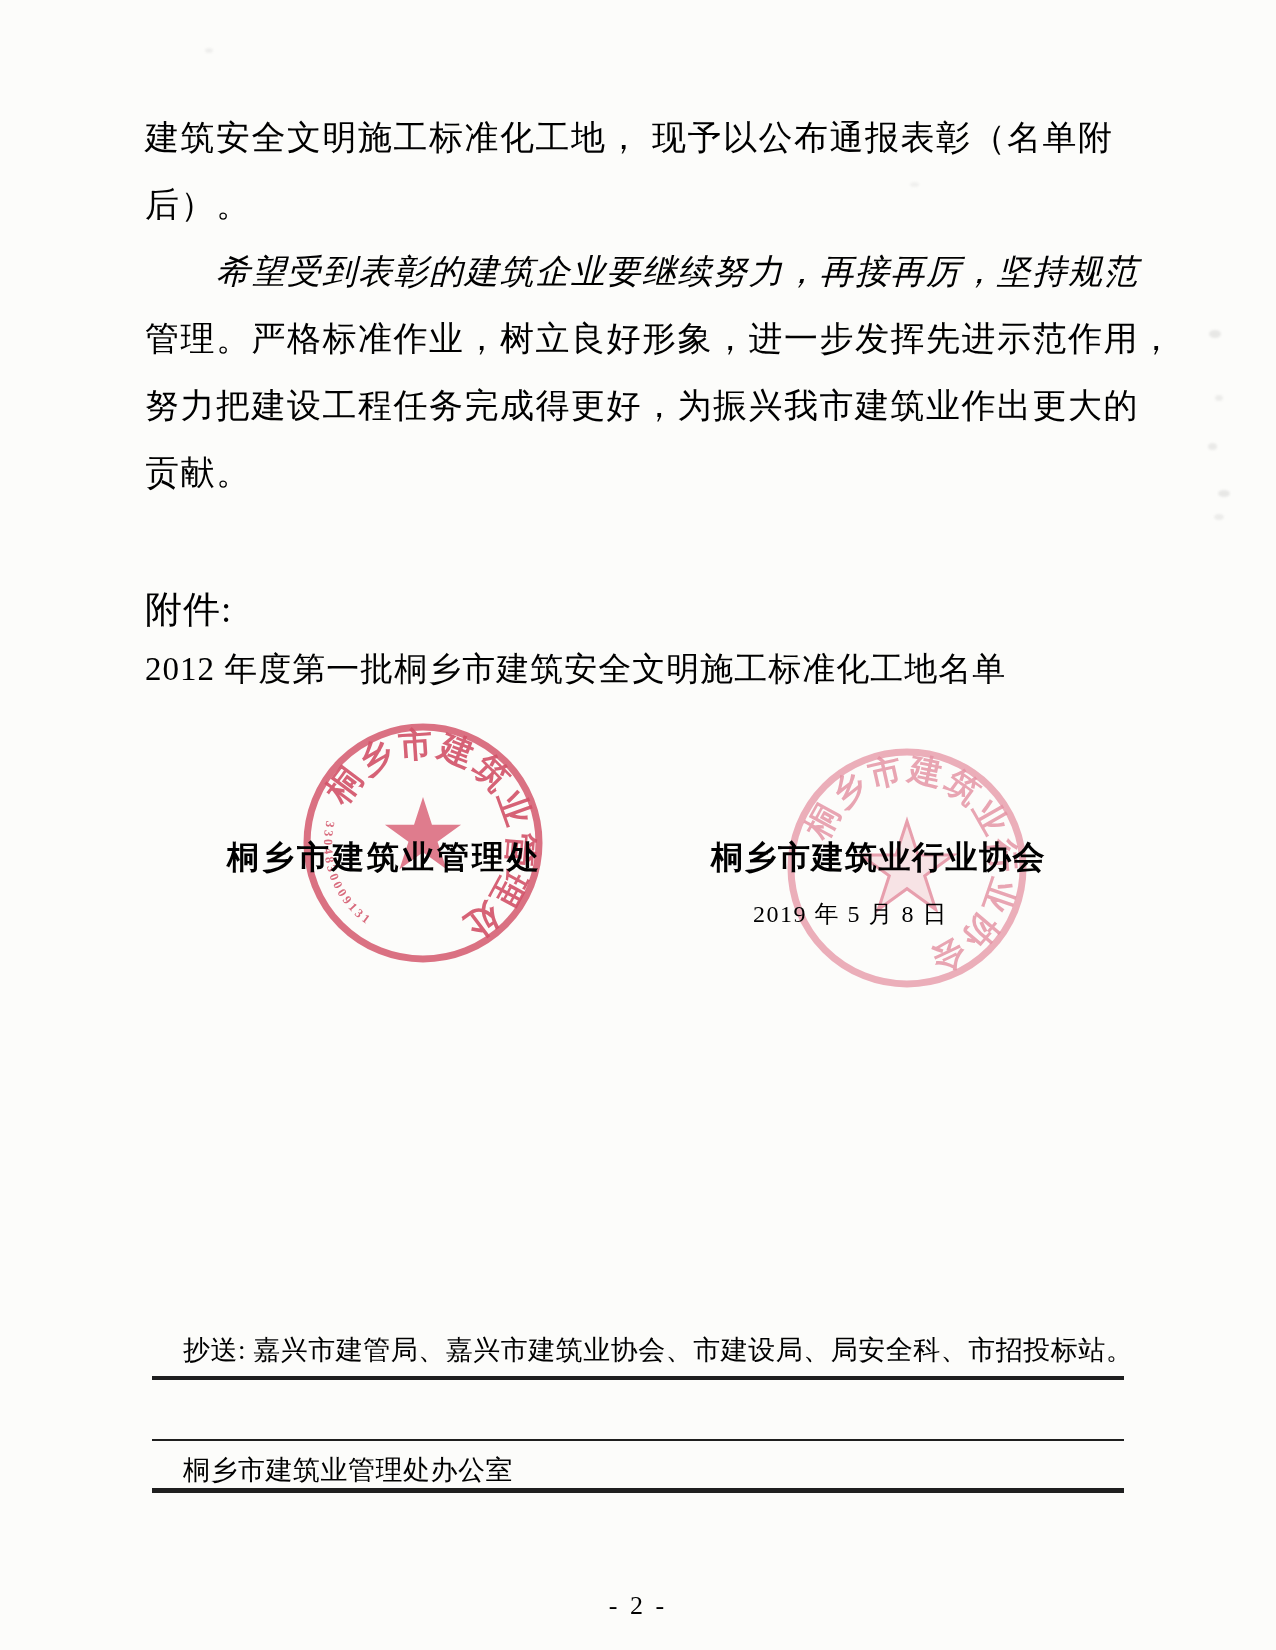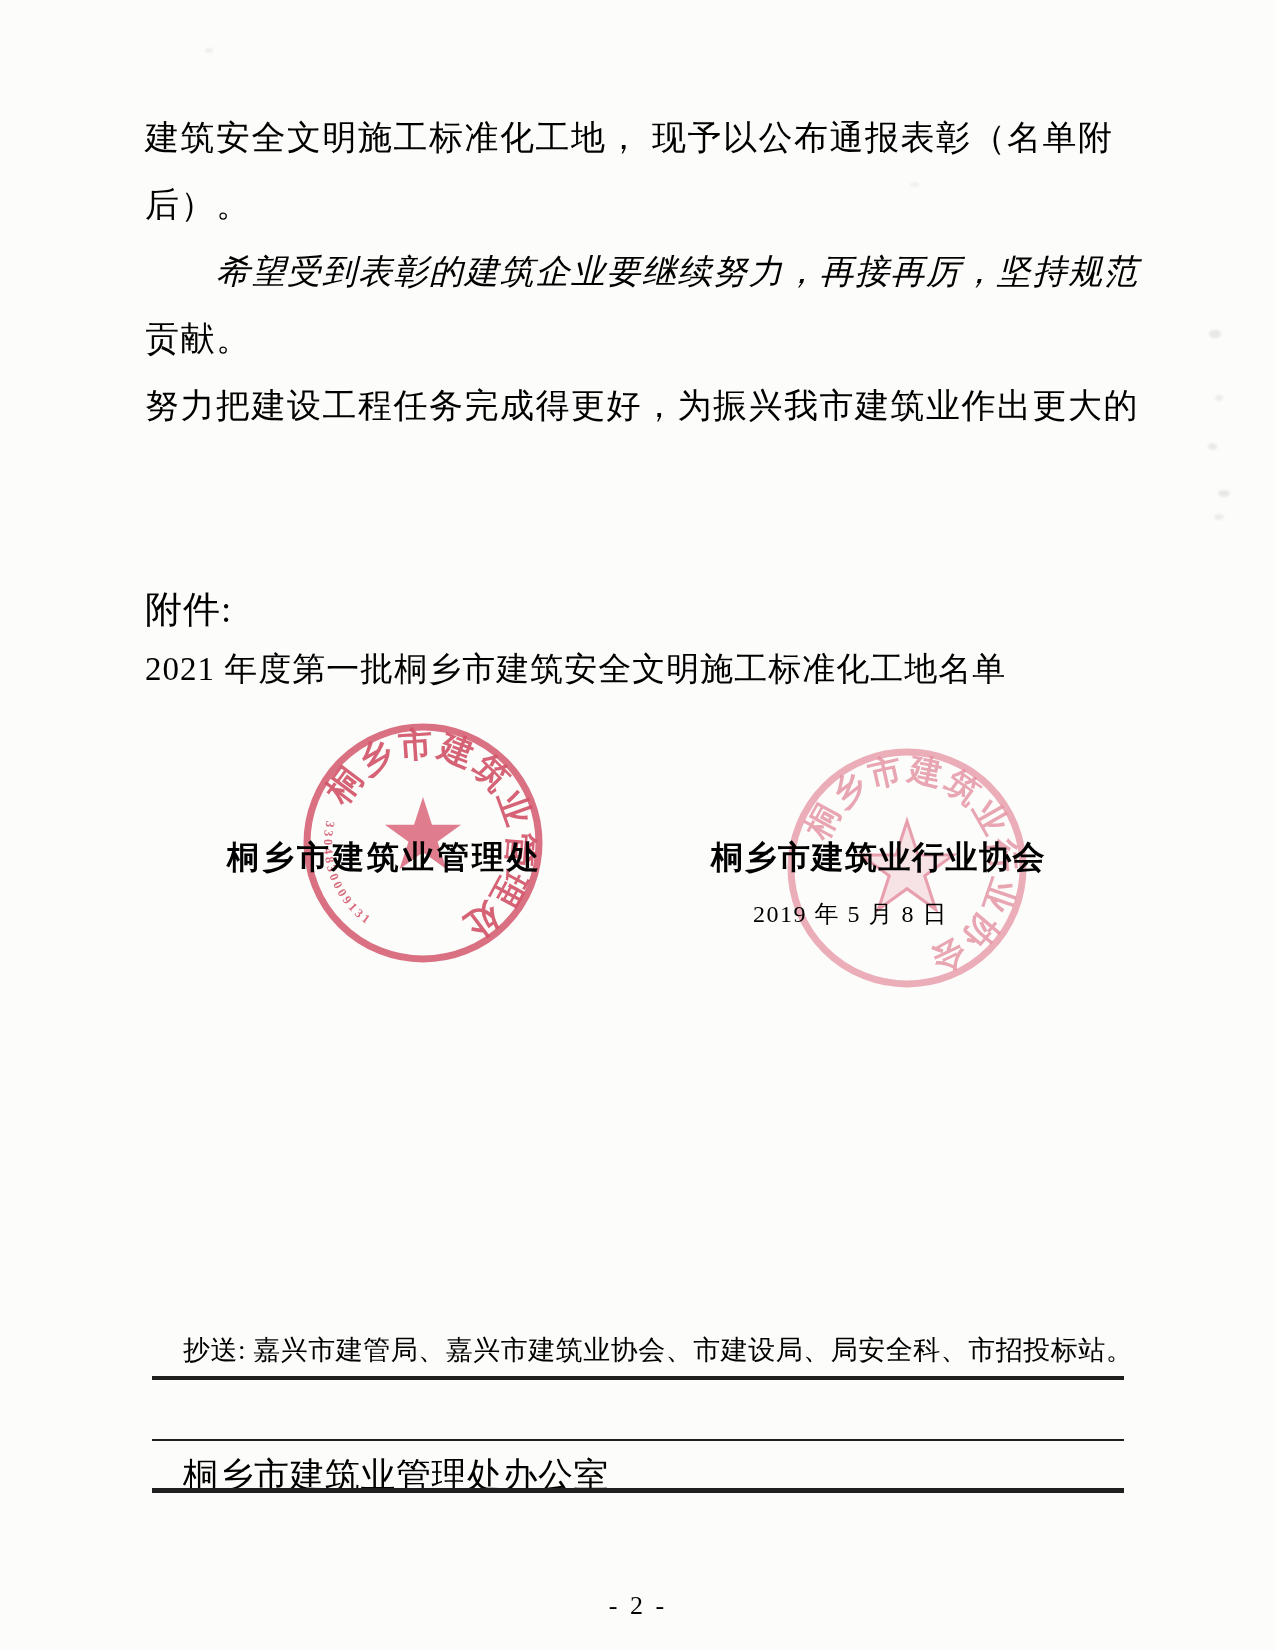--- a/index.html
+++ b/index.html
@@ -37,47 +37,48 @@
   .seal-left .serial{fill:#d5536a;opacity:.85;font-size:12.5px;letter-spacing:3px;font-weight:700;}
   .seal-right .ring{stroke:#e27890;stroke-width:7;fill:none;opacity:.72;}
   .seal-right .ring-text{fill:#e27890;opacity:.8;font-size:33px;font-weight:700;letter-spacing:3px;}
   .seal-right .star{fill:#eda6b4;fill-opacity:.4;stroke:#e27890;stroke-width:2.5;opacity:.85;}
   
   .rule{position:absolute;left:152px;width:972px;background:#1f1f1f;}
   .rule-top{top:1376px;height:4px;}
   .rule-mid{top:1439px;height:2px;}
   .rule-bottom{top:1488px;height:5px;}
   .footer-cc{position:absolute;left:183px;top:1332px;font-size:27px;letter-spacing:.5px;white-space:nowrap;}
-  .footer-row{position:absolute;left:183px;top:1452px;width:887px;display:flex;justify-content:space-between;font-size:35px;letter-spacing:.5px;}
+  .footer-row{position:absolute;left:183px;top:1452px;width:887px;display:flex;justify-content:space-between;font-size:27px;letter-spacing:.5px;}
   .page-number{position:absolute;left:0;right:0;top:1591px;text-align:center;font-size:26px;letter-spacing:3px;}
   
   .speck{position:absolute;background:#8d8d8d;border-radius:50%;filter:blur(1.2px);}
   .s1{left:1209px;top:330px;width:12px;height:8px;opacity:.18;}
   .s2{left:1215px;top:395px;width:8px;height:6px;opacity:.14;}
   .s3{left:1208px;top:443px;width:9px;height:7px;opacity:.16;}
   .s4{left:1218px;top:490px;width:12px;height:7px;opacity:.18;}
   .s5{left:1214px;top:514px;width:10px;height:6px;opacity:.14;}
   .s6{left:205px;top:48px;width:8px;height:5px;opacity:.12;}
   .s7{left:910px;top:182px;width:9px;height:5px;opacity:.10;}
 </style>
 </head>
 <body>
 
 <div class="page">
 
   <div class="body-text">
     <div class="line">建筑安全文明施工标准化工地， 现予以公布通报表彰（名单附</div>
     <div class="line">后）。</div>
     <div class="line indent">希望受到表彰的建筑企业要继续努力，再接再厉，坚持规范</div>
+    <div class="line">管理。严格标准作业，树立良好形象，进一步发挥先进示范作用，</div>
+    <div class="line">努力把建设工程任务完成得更好，为振兴我市建筑业作出更大的</div>
     <div class="line">贡献。</div>
-    <div class="line">努力把建设工程任务完成得更好，为振兴我市建筑业作出更大的</div>
   </div>
 
   <div class="attach-label">附件:</div>
-  <div class="attach-title">2021 年度第一批桐乡市建筑安全文明施工标准化工地名单</div>
+  <div class="attach-title">2012 年度第一批桐乡市建筑安全文明施工标准化工地名单</div>
 
   <div class="sig sig-left">桐乡市建筑业管理处</div>
   <div class="sig sig-right">桐乡市建筑业行业协会</div>
   <div class="sig-date">2019 年 5 月 8 日</div>
 
   <svg class="seal seal-left" width="250" height="250" viewBox="0 0 250 250">
     <defs>
       <path id="sealL-ringpath" d="M47.06,88.66 A86,86 0 1 1 202.94,161.34 A86,86 0 1 1 47.06,88.66"></path>
       <path id="sealL-serialpath" d="M28.5,102.7 A99,99 0 0 0 150.6,220.6"></path>
     </defs>

